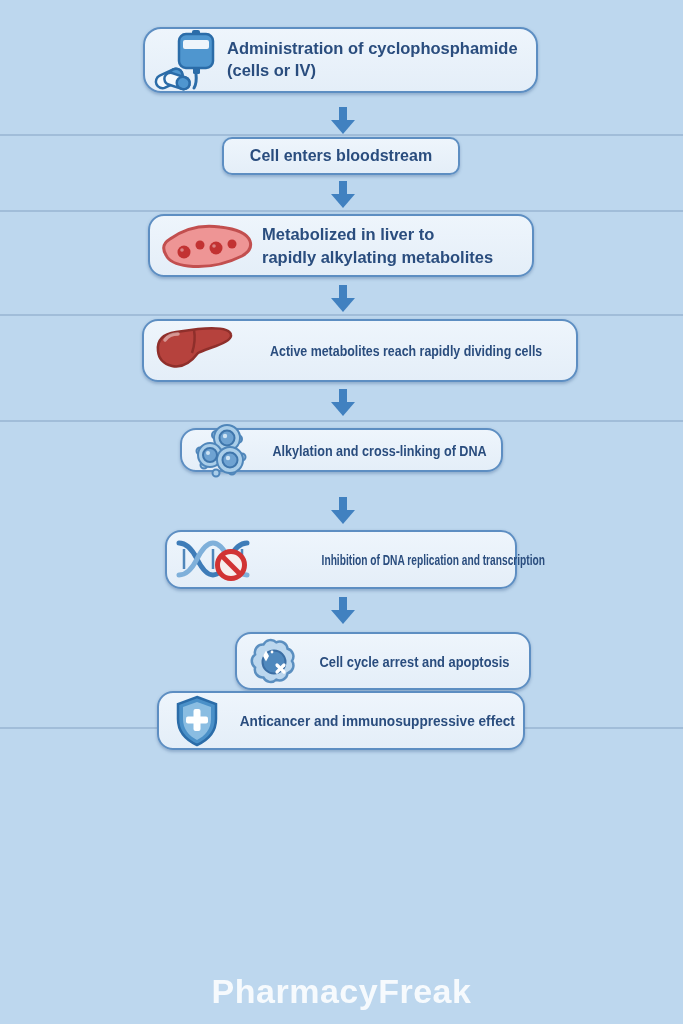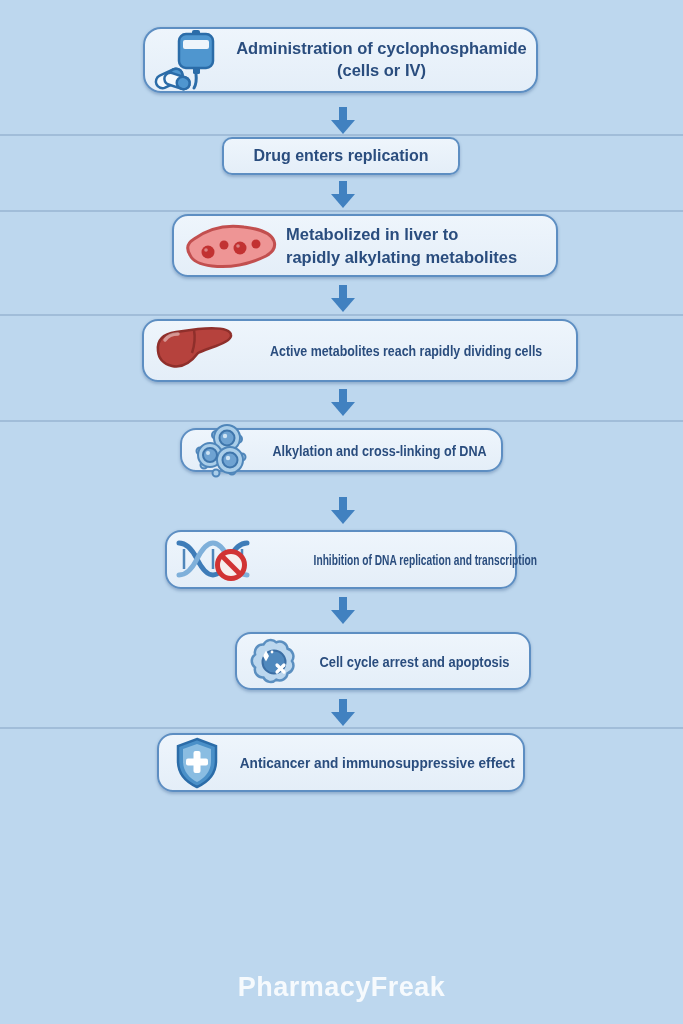--- a/index.html
+++ b/index.html
@@ -18,40 +18,40 @@
     background:linear-gradient(180deg,#eef5fc 0%,#e4eef8 100%);
     border:2px solid var(--box-border);border-radius:16px;
     display:flex;align-items:center;
     color:var(--text);font-weight:700;
     box-shadow:0 1.5px 3px rgba(60,95,140,.35);
   }
   .icon{display:flex;align-items:center;justify-content:center;flex:0 0 auto;}
   .labelwrap{flex:1;display:flex;justify-content:center;align-items:center;overflow:visible;}
   .label{white-space:nowrap;}
   #box1{left:143px;top:27px;width:395px;height:66px;border-radius:18px;padding-left:8px;}
-  #box1 .text{flex:1;text-align:center;font-size:16.5px;line-height:1.32;padding-right:0;}
+  #box1 .text{flex:1;text-align:left;font-size:16.5px;line-height:1.32;padding-right:0;}
   #box2{left:222px;top:137px;width:238px;height:38px;border-radius:10px;justify-content:center;font-size:16px;}
-  #box3{left:148px;top:214px;width:386px;height:63px;padding-left:8px;margin-left:24px;}
+  #box3{left:148px;top:214px;width:386px;height:63px;padding-left:8px;}
   #box3 .text{font-size:16.5px;line-height:1.35;margin-left:8px;text-align:left;}
   #box4{left:142px;top:319px;width:436px;height:63px;padding-left:8px;}
   #box4 .label{font-size:15.5px;transform:scaleX(.80);}
   #box5{left:180px;top:428px;width:323px;height:44px;padding-left:12px;}
   #box5 .label{font-size:15px;transform:scaleX(.84);}
-  #box6{left:165px;top:530px;width:352px;height:59px;padding-left:8px;}
+  #box6{left:165px;top:530px;width:352px;height:59px;padding-left:8px;gap:8px;}
   #box6 .label{font-size:15px;transform:scaleX(.68);}
   #box7{left:195px;top:632px;width:296px;height:58px;padding-left:10px;margin-left:40px;}
   #box7 .label{font-size:15px;transform:scaleX(.86);}
-  #box8{left:157px;top:733px;width:368px;height:59px;padding-left:14px;}
+  #box8{left:157px;top:691px;width:368px;height:59px;padding-left:14px;}
   #box8 .label{font-size:15.5px;transform:scaleX(.88);}
   .arrow{position:absolute;left:326px;z-index:2;}
   #arrow1{top:107px;} #arrow2{top:181px;} #arrow3{top:285px;} #arrow4{top:389px;}
   #arrow5{top:497px;} #arrow6{top:597px;} #arrow7{top:699px;}
   .watermark{
     position:absolute;left:0;right:0;top:972px;text-align:center;z-index:2;
-    color:#fbfdff;opacity:.93;font-size:27px;font-weight:700;letter-spacing:.5px;
+    color:#fbfdff;opacity:.93;font-size:34px;font-weight:700;letter-spacing:.5px;
   }
 </style>
 </head>
 <body>
 
 <div class="canvas">
 
   <div class="seam" style="top:134px"></div>
   <div class="seam" style="top:210px"></div>
   <div class="seam" style="top:314px"></div>
@@ -81,21 +81,21 @@
       <div>(cells or IV)</div>
     </div>
   </div>
 
   <svg class="arrow" id="arrow1" width="34" height="28" viewBox="0 0 34 28">
     <rect x="13" y="0" width="8" height="14" fill="#4181c0"></rect>
       <polygon points="5,13 29,13 17,27" fill="#4181c0"></polygon>
   </svg>
 
   <div class="box" id="box2">
-    <span class="label">Drug enters replication</span>
+    <span class="label">Cell enters bloodstream</span>
   </div>
 
   <svg class="arrow" id="arrow2" width="34" height="28" viewBox="0 0 34 28">
     <rect x="13" y="0" width="8" height="14" fill="#4181c0"></rect>
       <polygon points="5,13 29,13 17,27" fill="#4181c0"></polygon>
   </svg>
 
   <div class="box" id="box3">
     <span class="icon">
       <svg width="96" height="54" viewBox="0 0 96 54">

